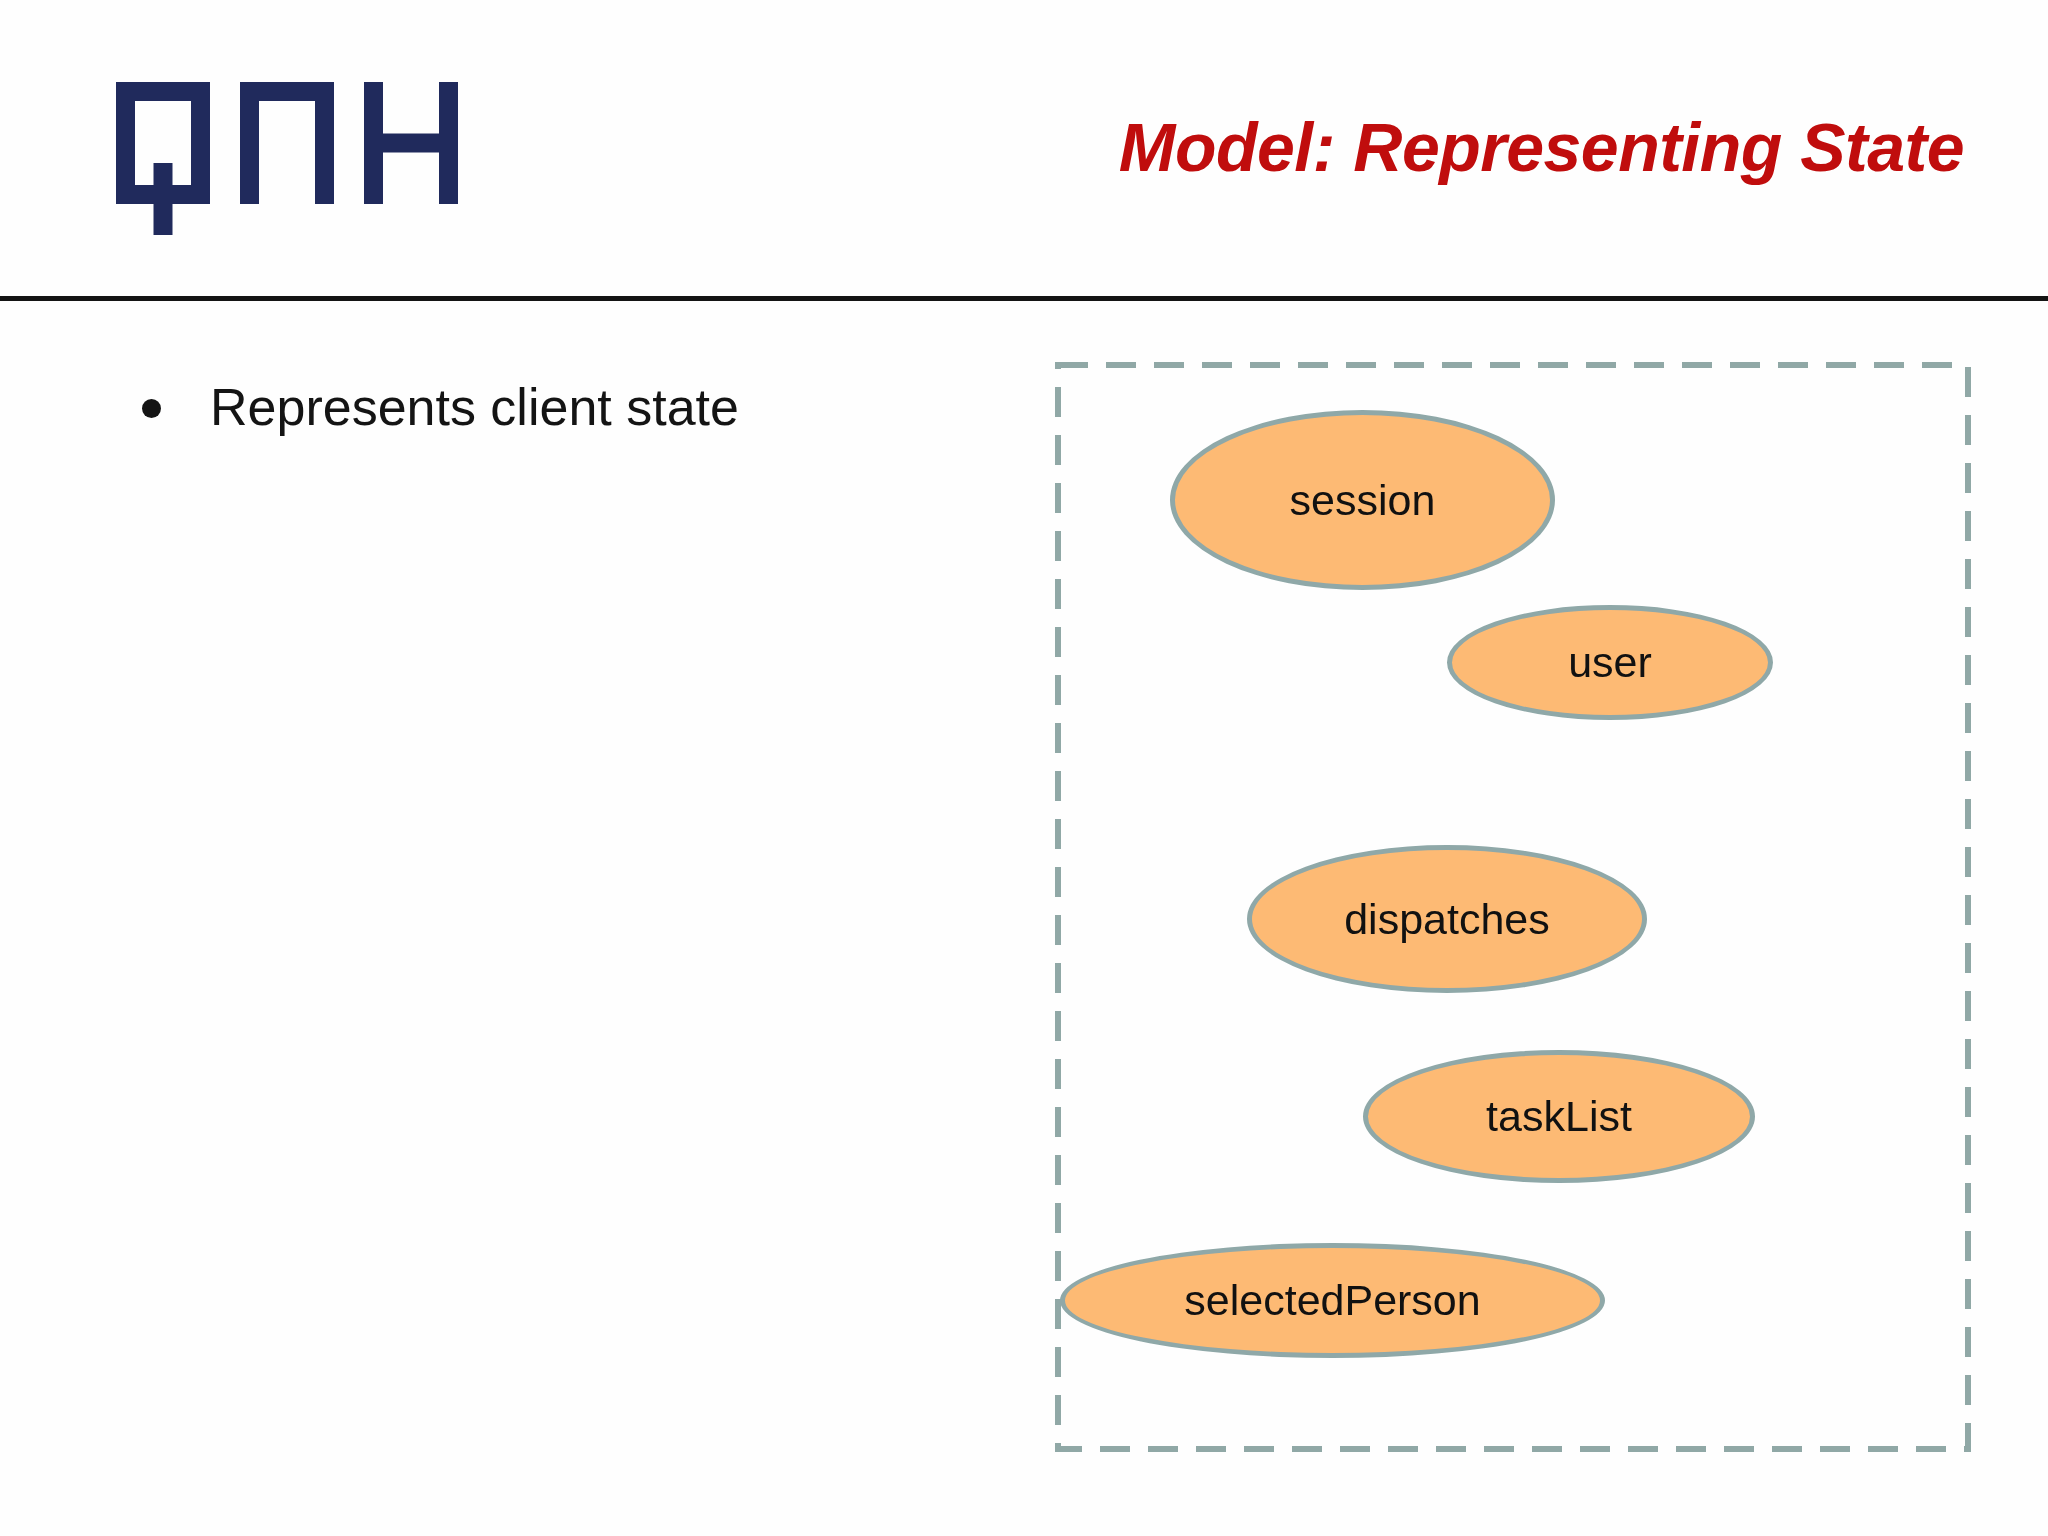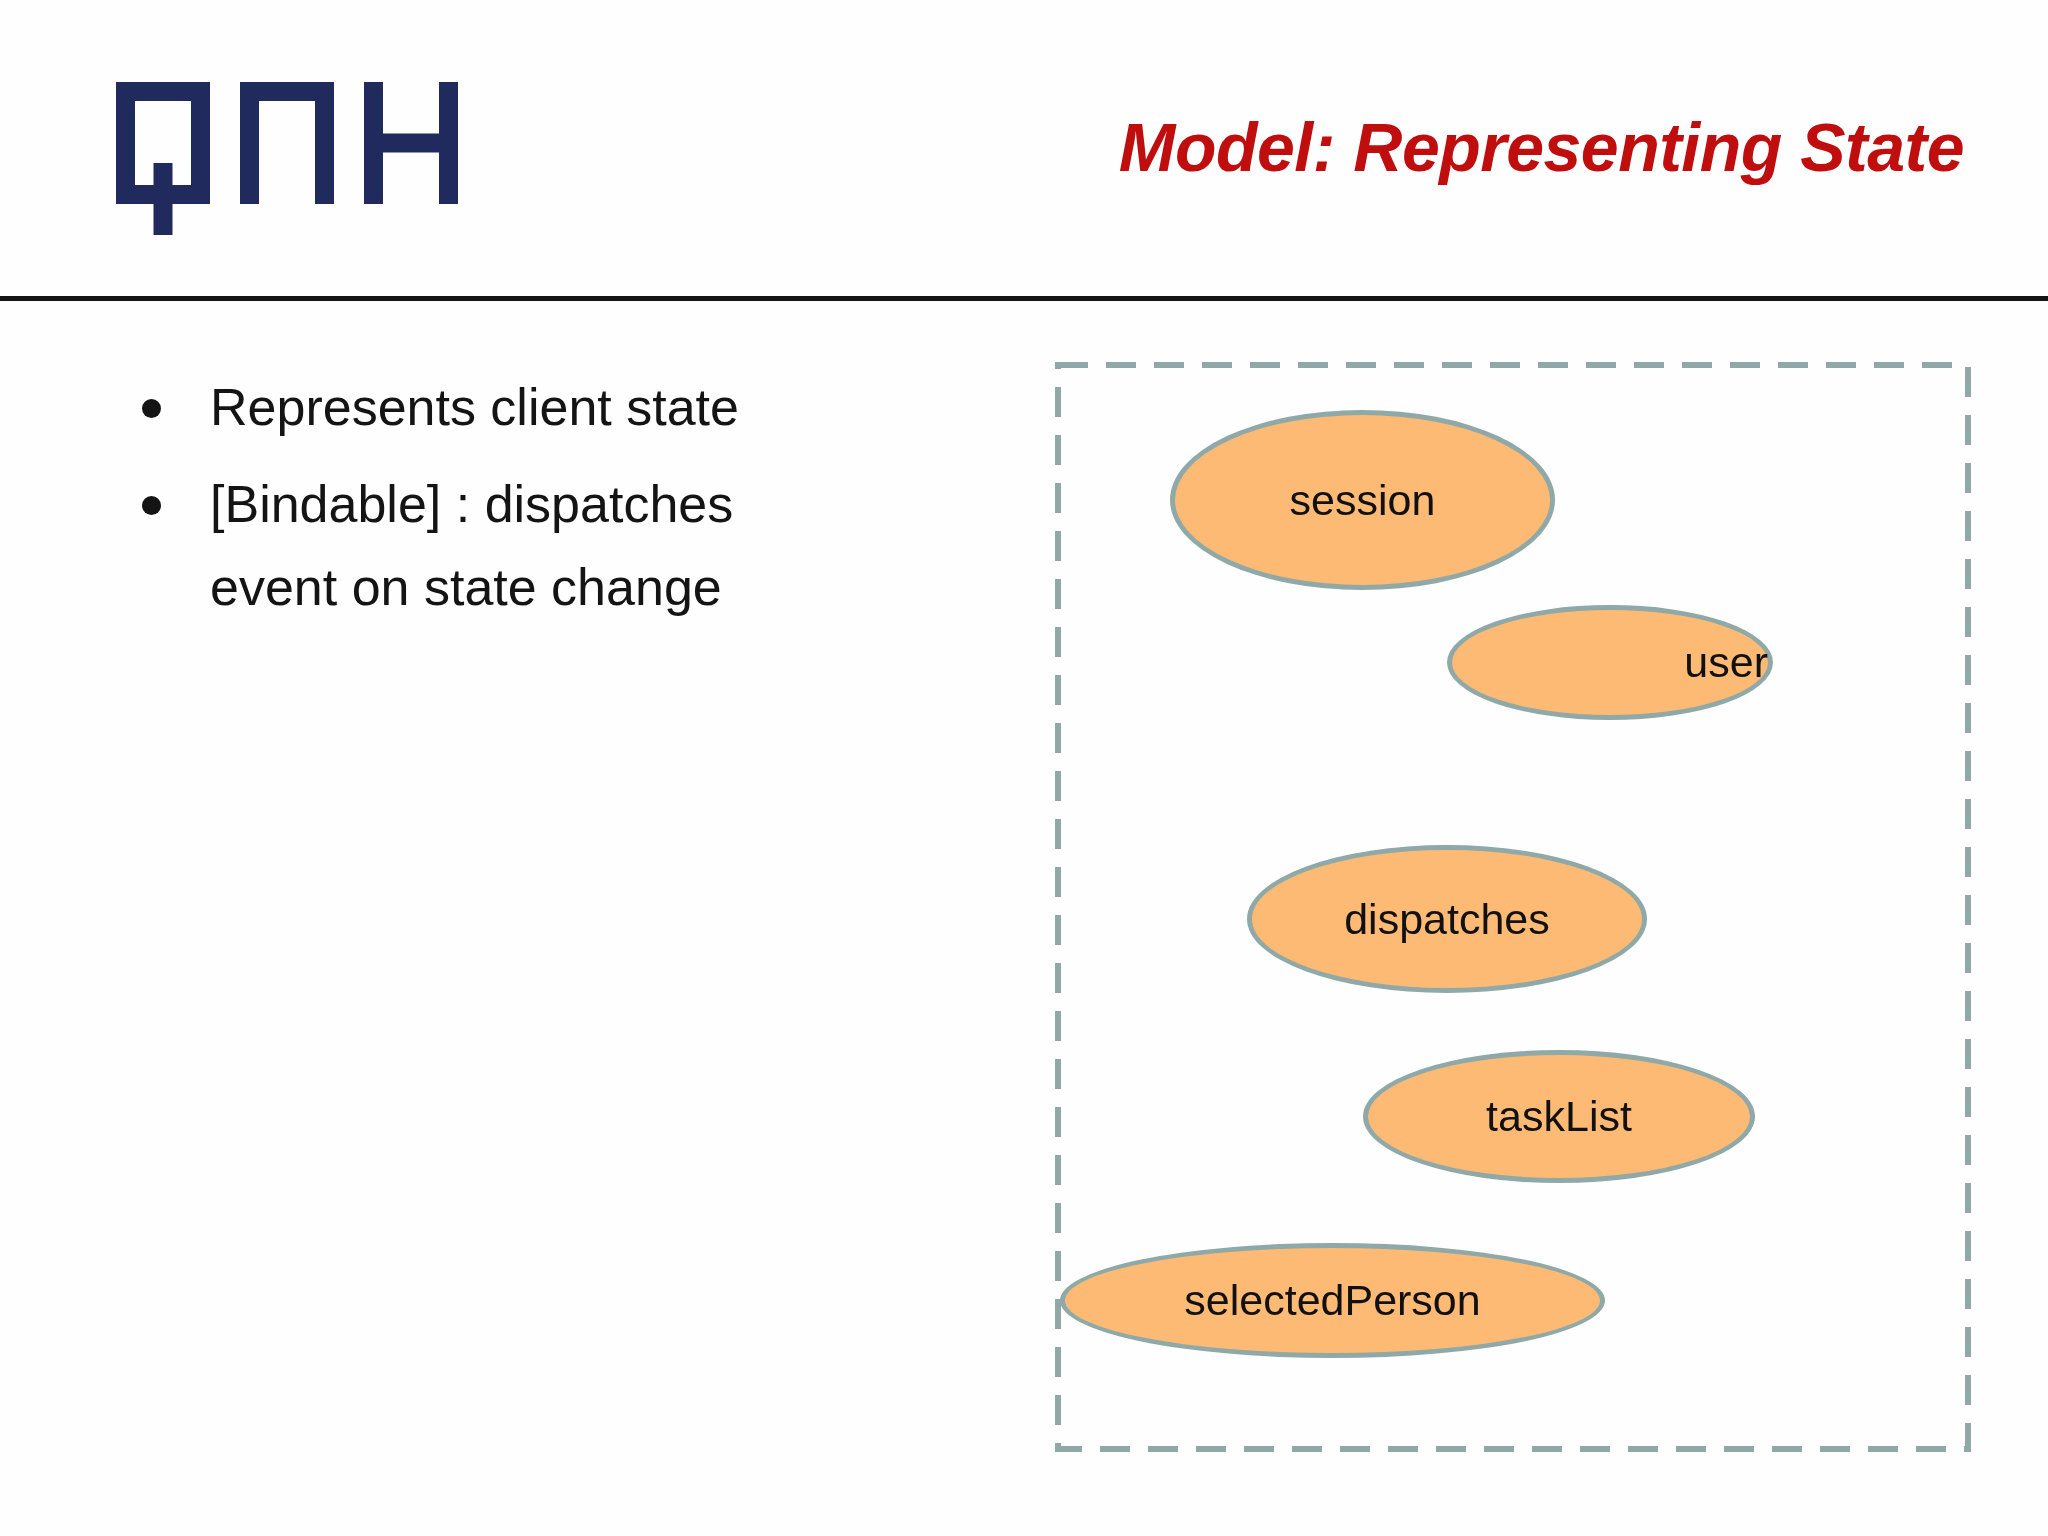--- a/index.html
+++ b/index.html
@@ -71,21 +71,21 @@
   }
 
   .node {
     position: absolute; box-sizing: border-box;
     background: #fdba74; border: 5px solid #8fa8a8;
     border-radius: 50%;
     display: flex; align-items: center; justify-content: center;
     font-size: 43px; color: #111;
   }
   .node-session        { left: 1170px; top: 410px;  width: 385px; height: 180px; }
-  .node-user           { left: 1447px; top: 605px;  width: 326px; height: 115px; justify-content: flex-end; }
+  .node-user           { left: 1447px; top: 605px;  width: 326px; height: 115px; }
   .node-personlist     { left: 1247px; top: 845px;  width: 400px; height: 148px; }
   .node-tasklist       { left: 1363px; top: 1050px; width: 392px; height: 133px; }
   .node-selectedperson { left: 1060px; top: 1243px; width: 545px; height: 115px; }
 </style>
 </head>
 <body>
 
 <div class="logo" title="QNH">
   <div class="letter letter-q">
     <div class="stem"></div>
@@ -95,21 +95,20 @@
     <div class="bar"></div>
   </div>
 </div>
 
 <h1 class="title">Model: Representing State</h1>
 
 <div class="rule"></div>
 
 <ul class="bullets">
   <li>Represents client state</li>
-  <li>[Bindable] : dispatches event on state change</li>
 </ul>
 
 <div class="model-box">
   <svg viewBox="0 0 916 1090">
     <rect x="3" y="3" width="910" height="1084"></rect>
   </svg>
 </div>
 
 <div class="node node-session">
   <span>session</span>

